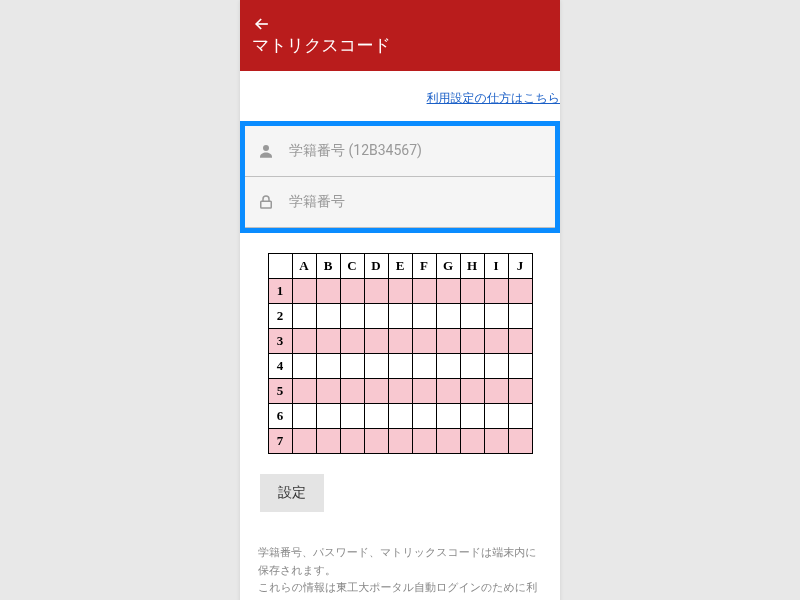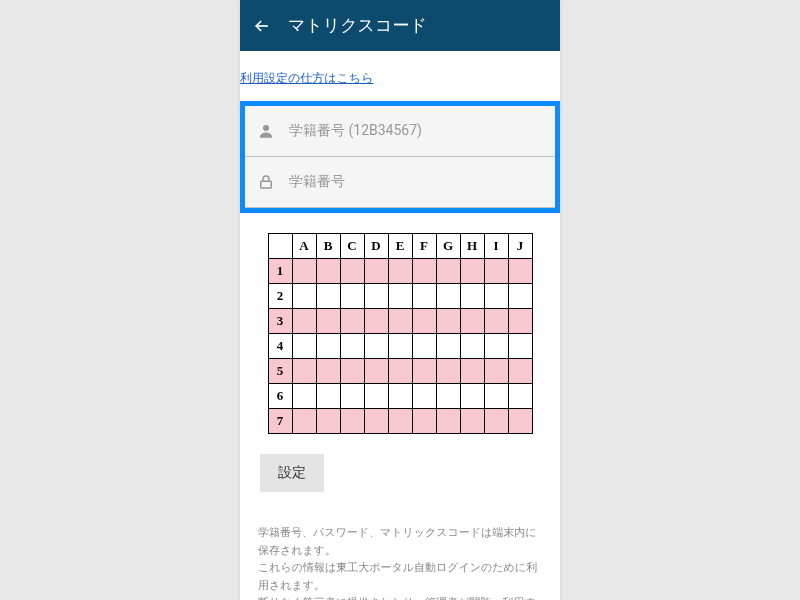--- a/index.html
+++ b/index.html
@@ -14,40 +14,41 @@
     }
     .app {
       width: 320px;
       background: #fff;
       margin-top: 0;
       display: flex;
       flex-direction: column;
       box-shadow: 0 0 4px rgba(0,0,0,0.1);
     }
     .header {
-      background: #0c4a6e;
+      background: #b91c1c;
       color: #fff;
       display: flex;
-      align-items: center;
+      align-items: flex-start;
       padding: 14px 12px;
+      flex-direction: column;
     }
     .back-icon {
       width: 20px;
       height: 20px;
       margin-right: 16px;
       display: flex;
       align-items: center;
       justify-content: center;
     }
     .header-title {
       font-size: 17px;
       font-weight: 400;
     }
     .help-link {
-      text-align: left;
+      text-align: right;
       padding: 16px 0 14px 0;
     }
     .help-link a {
       color: #1a5fc7;
       text-decoration: underline;
       font-size: 12px;
     }
     .highlight-box {
       border: 5px solid #0a8cff;
       padding: 0;

